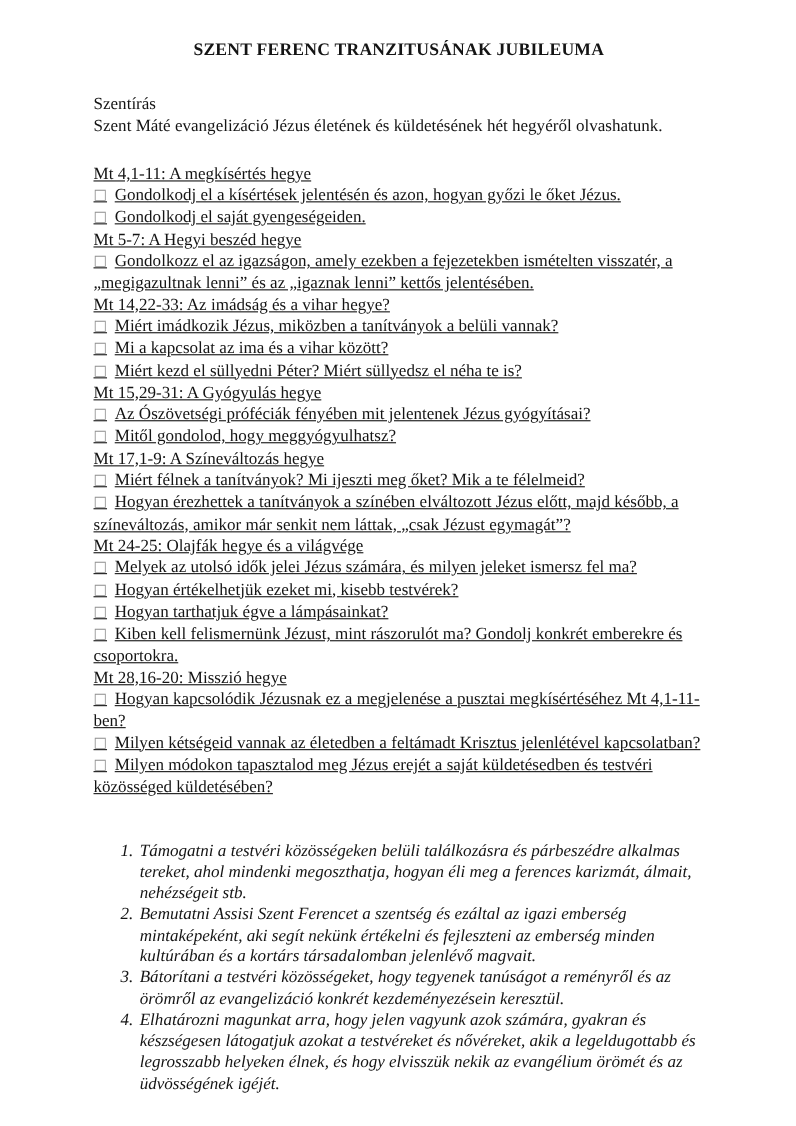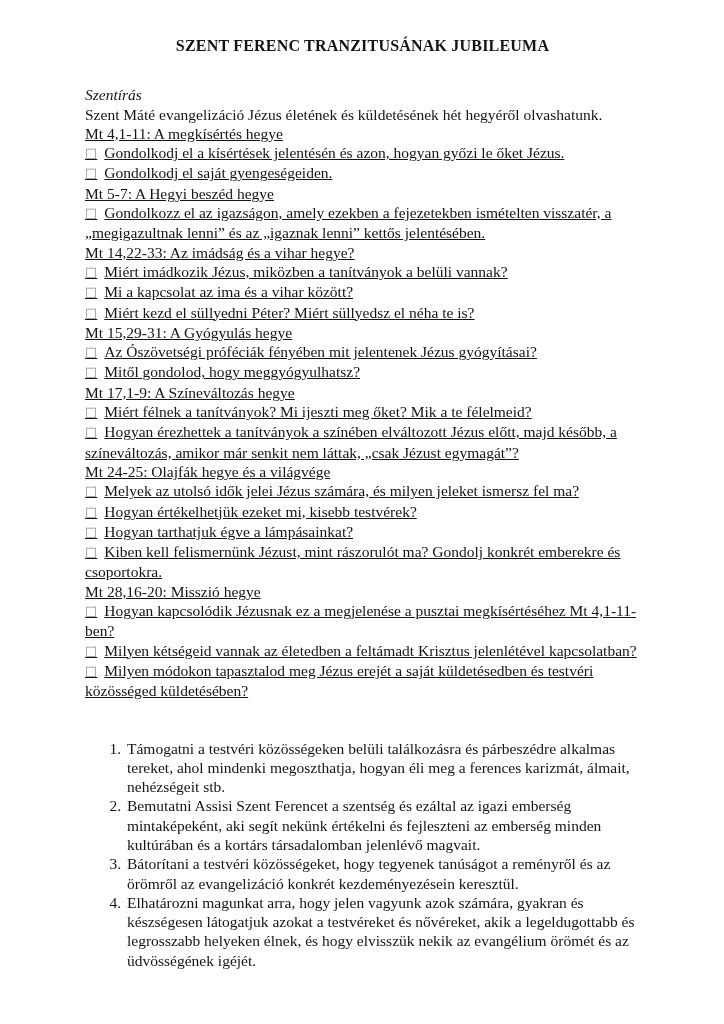--- a/index.html
+++ b/index.html
@@ -24,27 +24,26 @@
     background: #ffffff;
   }
   .title {
     margin: 0 0 30px 0;
     font-size: 16px;
     font-weight: bold;
     text-align: center;
     letter-spacing: 0.2px;
   }
   .em {
-    font-style: italic;
   }
   .scripture-intro {
     margin: 0;
   }
   .sections {
-    margin-top: 0;
+    margin-top: 25px;
   }
   .sec-heading {
     text-decoration: underline;
   }
   .q-line {
     margin: 0;
     text-decoration: underline;
   }
   .cb {
     font-family: "DejaVu Sans", sans-serif;
@@ -57,20 +56,21 @@
   .practices {
     margin-top: 38px;
   }
   .practices ol {
     margin: 13px 0 0 0;
     padding-left: 40px;
   }
   .practices li {
     padding-left: 2px;
     margin: 0;
+    font-style: italic;
   }
 </style>
 </head>
 <body>
 
 <div class="page">
 
   <h1 class="title">SZENT FERENC TRANZITUSÁNAK JUBILEUMA</h1>
 
   <div class="scripture">

